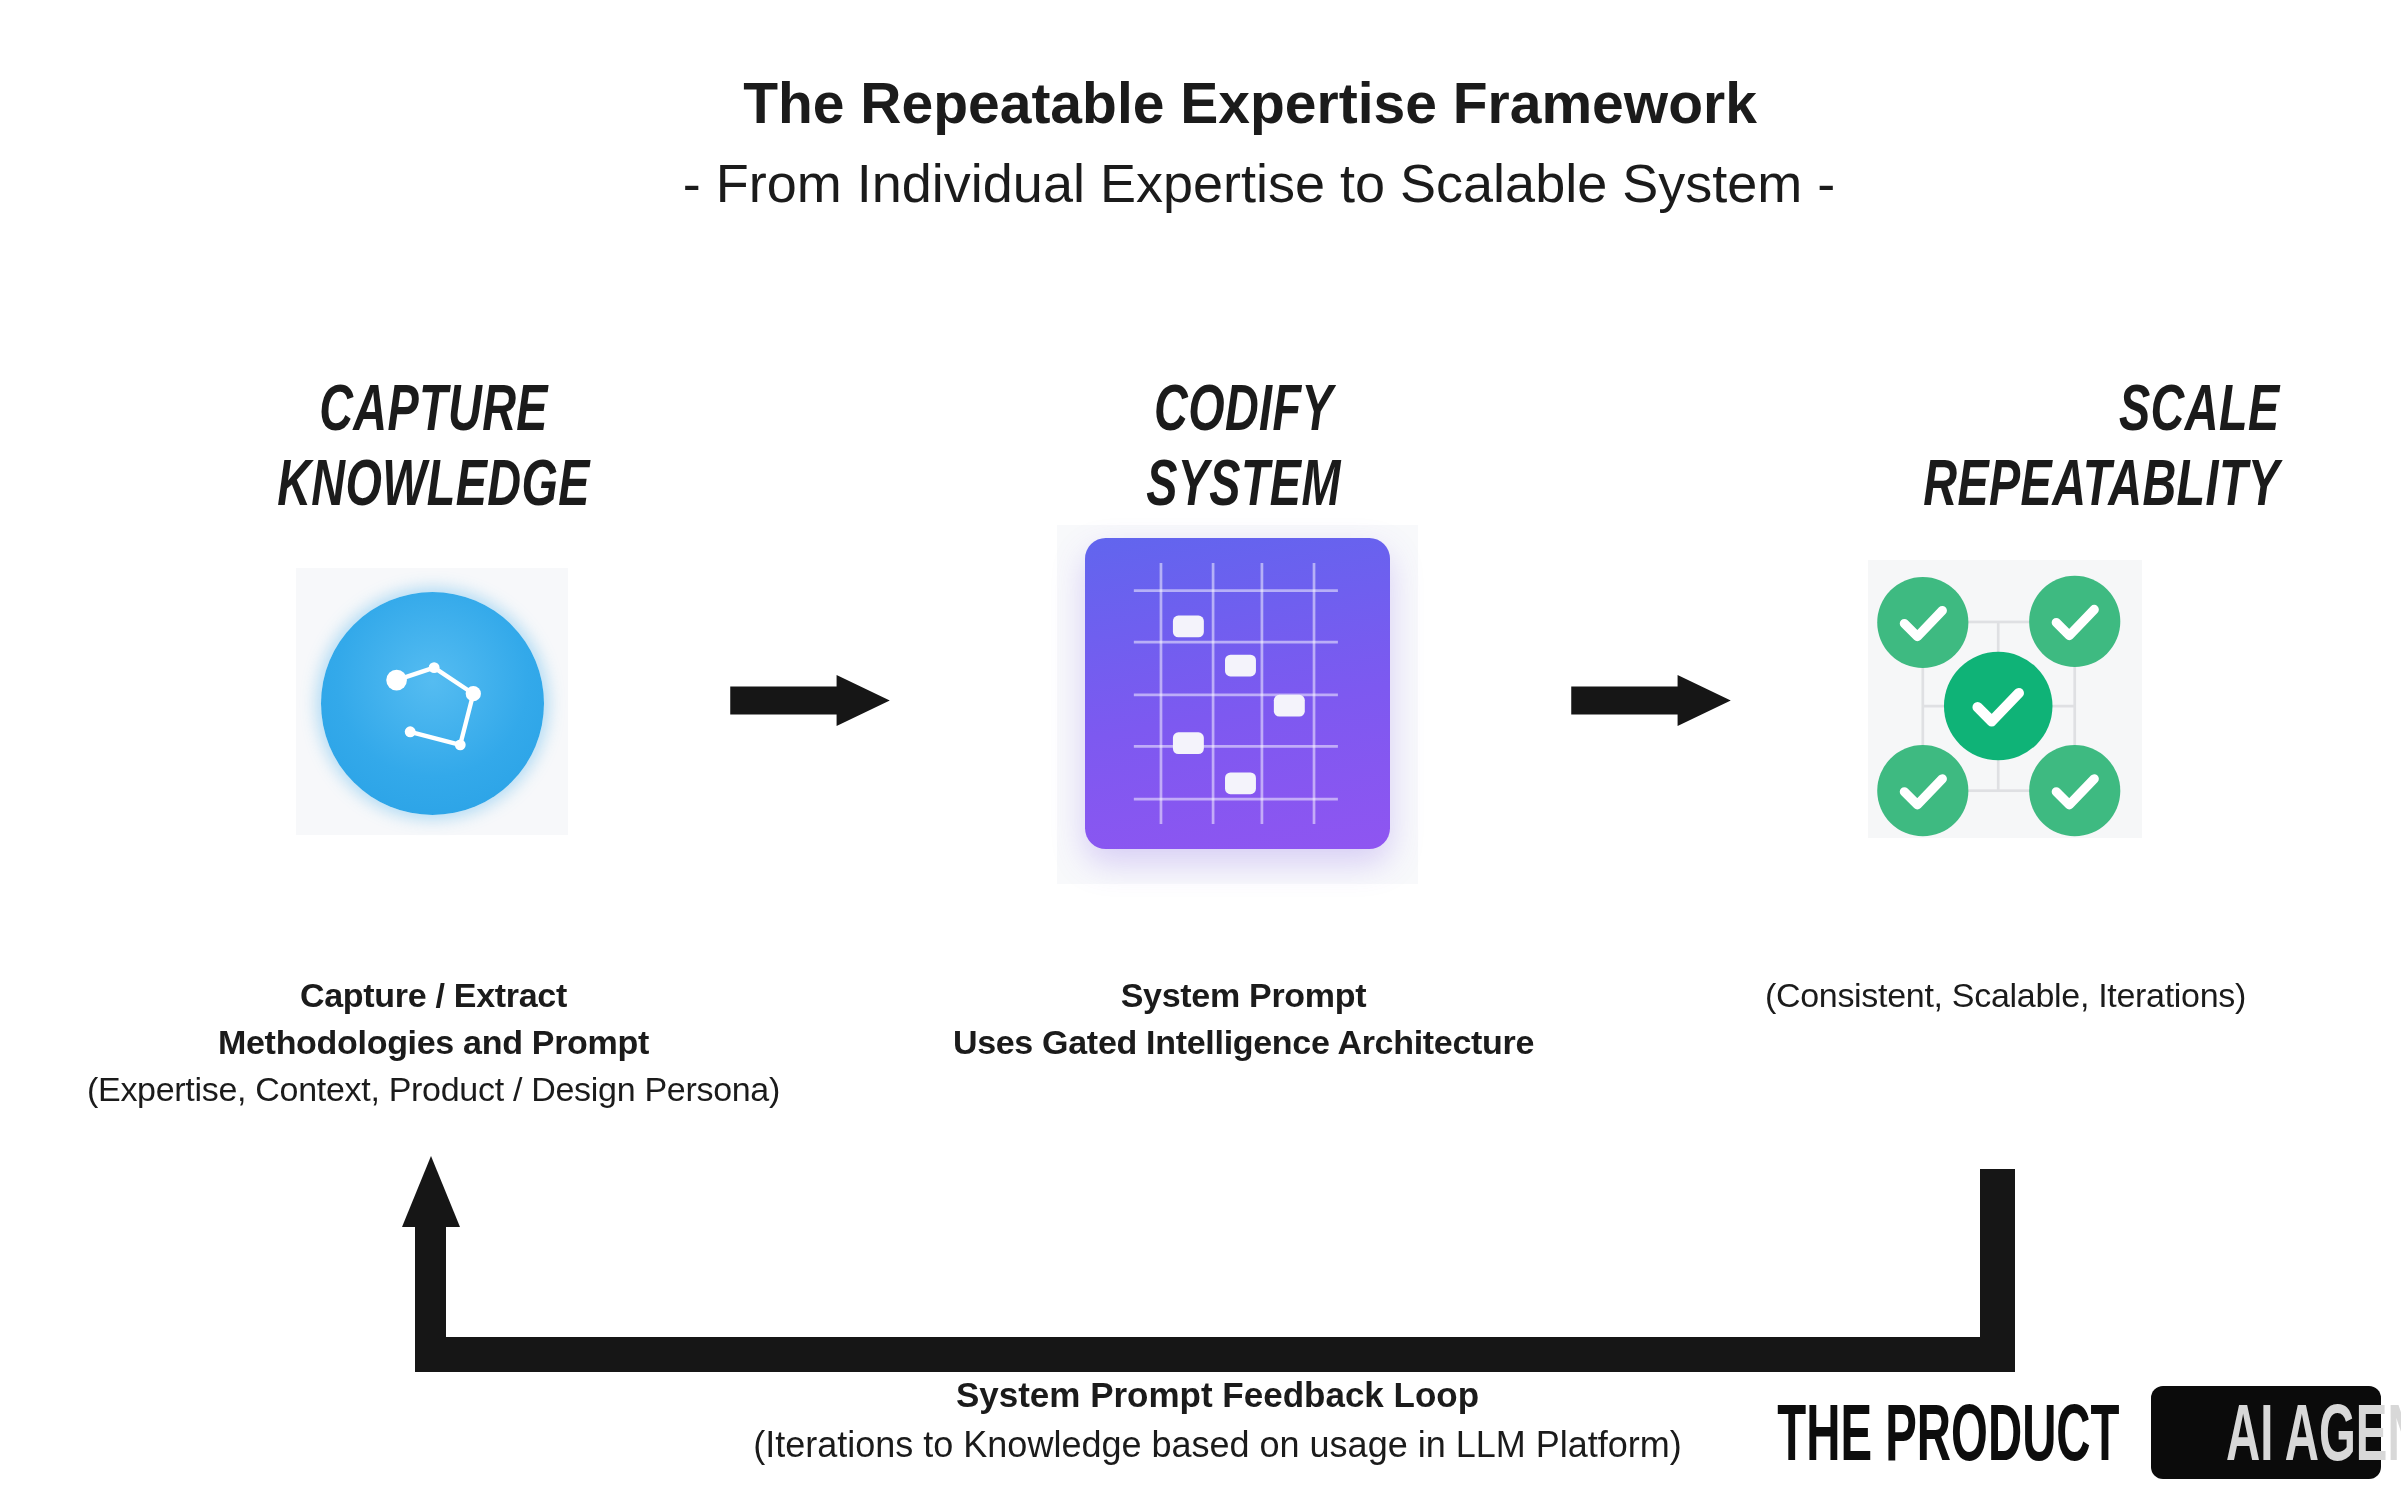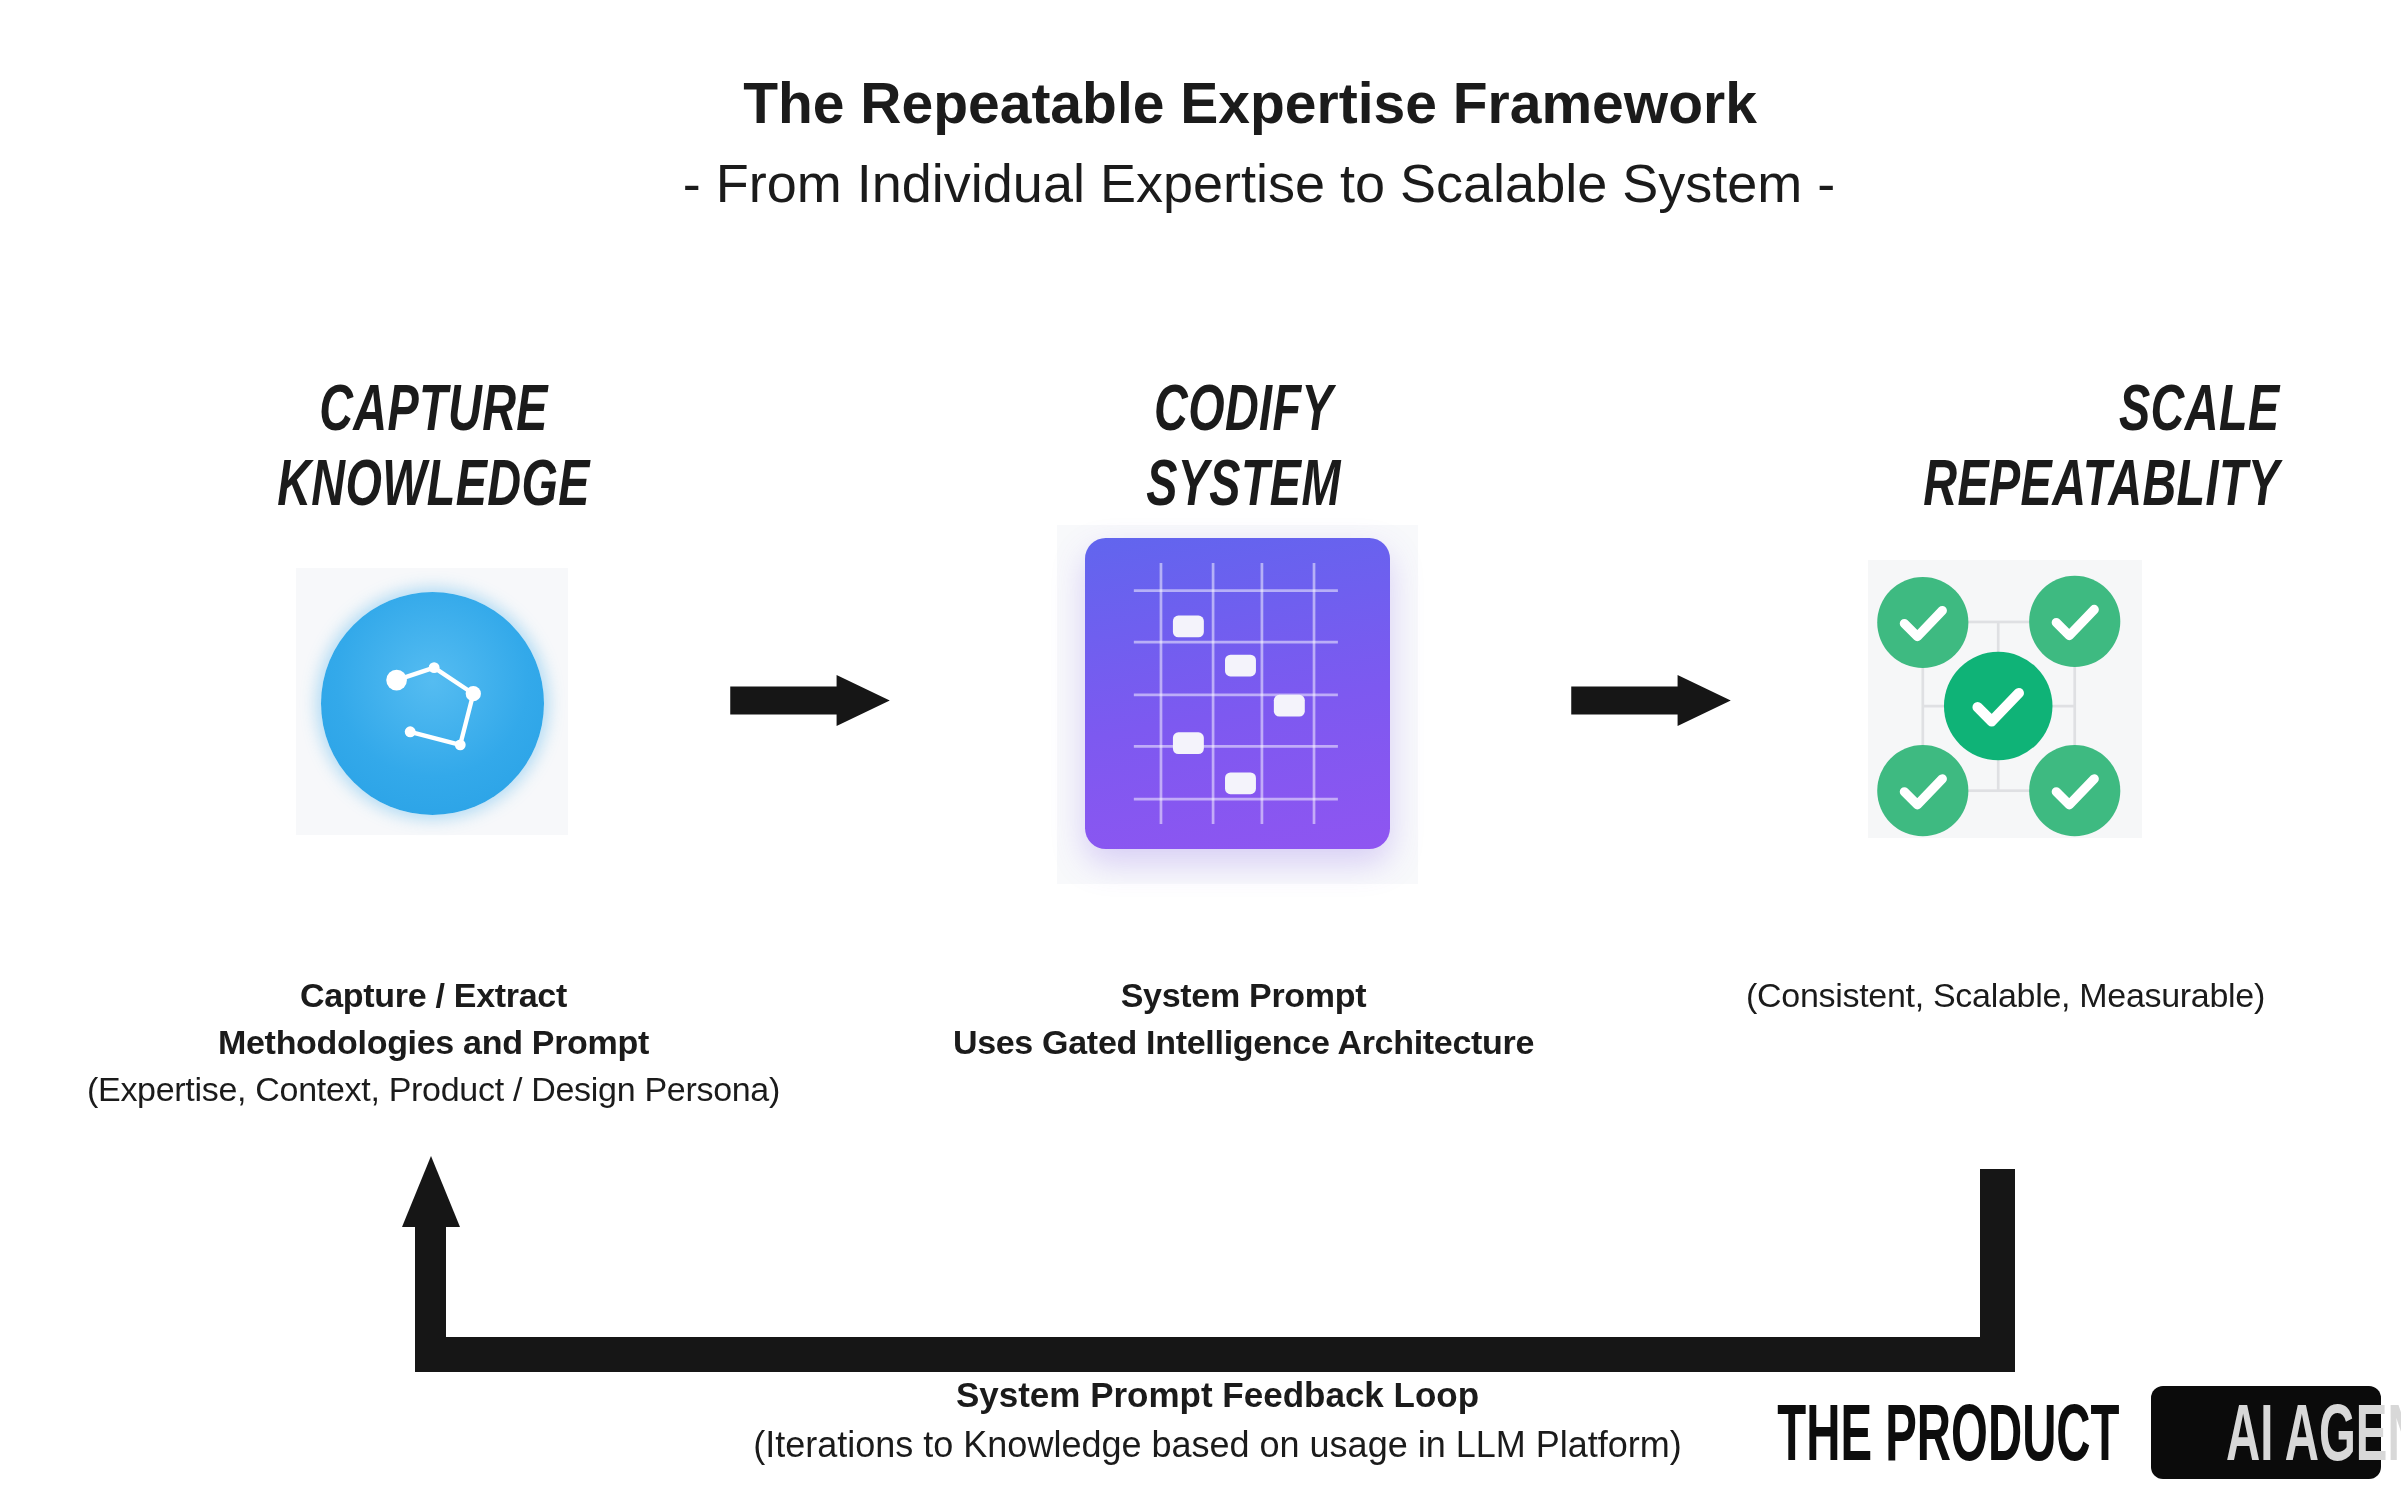--- a/index.html
+++ b/index.html
@@ -205,21 +205,21 @@
 <div class="abs stage-desc col1">
   <div class="b">Capture / Extract</div>
   <div class="b">Methodologies and Prompt</div>
   <div class="r">(Expertise, Context, Product / Design Persona)</div>
 </div>
 <div class="abs stage-desc col2">
   <div class="b">System Prompt</div>
   <div class="b">Uses Gated Intelligence Architecture</div>
 </div>
 <div class="abs stage-desc col3">
-  <div class="r">(Consistent, Scalable, Measurable)</div>
+  <div class="r">(Consistent, Scalable, Iterations)</div>
 </div>
 
 <div class="abs fb-head"></div>
 <div class="abs fb fb-shaft-left"></div>
 <div class="abs fb fb-horiz"></div>
 <div class="abs fb fb-vert-right"></div>
 
 <div class="abs feedback-label">
   <div class="b">System Prompt Feedback Loop</div>
   <div class="r">(Iterations to Knowledge based on usage in LLM Platform)</div>

